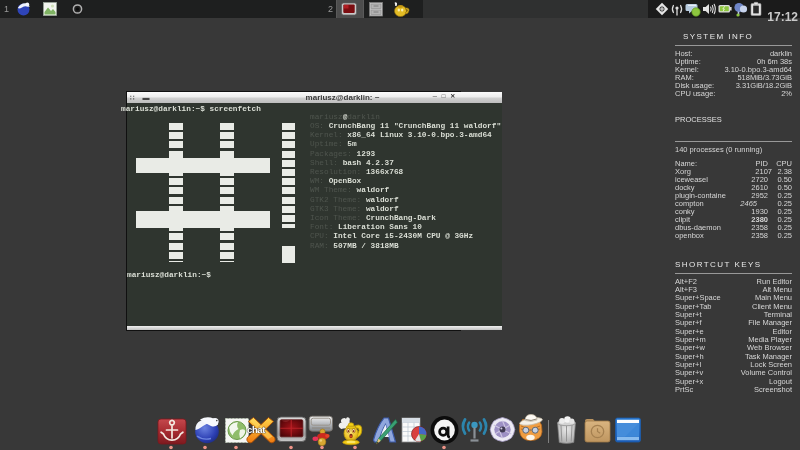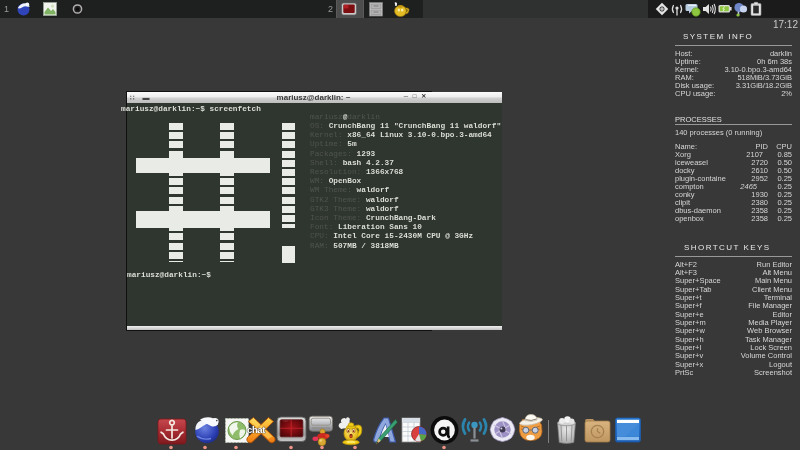--- a/index.html
+++ b/index.html
@@ -4,23 +4,23 @@
 <style>
   html,body{margin:0;padding:0;}
   body{width:800px;height:450px;position:relative;overflow:hidden;
        background:#383838;font-family:"Liberation Sans",sans-serif;}
   .abs{position:absolute;}
   
   #panel{left:0;top:0;width:800px;height:18px;background:#2f3030;}
   #taskzone{left:0;top:0;width:423px;height:18px;background:#1e1f1f;}
   #trayzone{left:648px;top:0;width:152px;height:18px;background:#1b1b1b;}
   #activebox{left:336px;top:0;width:26px;height:18px;background:#4d4d4d;border-left:1px solid #5a5a5a;border-right:1px solid #5a5a5a;}
-  #clock{right:2px;top:16px;color:#c9c9c9;font-size:10px;line-height:18px;}
+  #clock{right:2px;top:8px;color:#c9c9c9;font-size:12px;line-height:18px;font-weight:bold;}
   
-  #win{left:126px;top:91px;width:306px;height:240px;background:#101010;}
+  #win{left:126px;top:91px;width:306px;height:240px;background:#101010;padding-left:29px;}
   #titlebar{left:1px;top:1px;width:375px;height:11px;
     background:linear-gradient(#fbfbfb,#ededed 45%,#d0d0d0 55%,#bdbdbd);}
   #title{width:375px;text-align:center;top:1px;color:#3a3a3a;font-size:8px;font-weight:bold;line-height:11px;}
   #tbleft{left:4px;top:3px;color:#444;font-size:7px;letter-spacing:3px;line-height:7px;font-weight:bold;}
   #tbright{right:4px;top:0px;color:#2e2e2e;font-size:6px;letter-spacing:1.6px;line-height:11px;font-weight:bold;}
   #term{left:1px;top:12px;width:375px;height:223px;background:#2f352f;overflow:hidden;}
   #handle{left:1px;top:235px;width:375px;height:4px;background:linear-gradient(#efefef,#c2c2c2);}
   .mono{font-family:"Liberation Mono",monospace;font-size:7.77px;line-height:9.2px;color:#dbdfd6;white-space:pre;font-weight:bold;}
   .lbl{color:#4f554e;font-weight:normal;}
   
@@ -174,36 +174,36 @@
 <div class="abs" id="conky">
   <div class="ctitle" style="margin-bottom:4px;margin-left:8px;">SYSTEM INFO</div>
   <div class="chr" style="margin-bottom:4px;"></div>
   <div class="crow">Host:<span class="v">darklin</span></div>
   <div class="crow">Uptime:<span class="v">0h 6m 38s</span></div>
   <div class="crow">Kernel:<span class="v">3.10-0.bpo.3-amd64</span></div>
   <div class="crow">RAM:<span class="v">518MiB/3.73GiB</span></div>
   <div class="crow">Disk usage:<span class="v">3.31GiB/18.2GiB</span></div>
   <div class="crow">CPU usage:<span class="v">2%</span></div>
   <div style="height:17px;"></div>
-  <div style="font-size:7.5px;color:#e0e0e0;margin-bottom:0;">PROCESSES</div>
+  <div style="font-size:7.5px;color:#e0e0e0;margin-bottom:17px;">PROCESSES</div>
   <div class="chr" style="margin-bottom:4px;"></div>
   <div class="crow">140 processes (0 running)</div>
   <div style="height:6px;"></div>
   <div class="crow">Name:<span class="v" style="right:24px;">PID</span><span class="v">CPU</span></div>
-  <div class="crow">Xorg<span class="v" style="right:29px;">2107</span><span class="v">0.85</span></div>
+  <div class="crow">Xorg<span class="v" style="right:20px;">2107</span><span class="v">2.38</span></div>
   <div class="crow">iceweasel<span class="v" style="right:24px;">2720</span><span class="v">0.50</span></div>
   <div class="crow">docky<span class="v" style="right:24px;">2610</span><span class="v">0.50</span></div>
   <div class="crow">plugin-containe<span class="v" style="right:24px;">2952</span><span class="v">0.25</span></div>
   <div class="crow">compton<span class="v" style="right:35px;font-style:italic;">2465</span><span class="v">0.25</span></div>
   <div class="crow">conky<span class="v" style="right:24px;">1930</span><span class="v">0.25</span></div>
-  <div class="crow">clipit<span class="v" style="right:24px;">2380</span><span class="v">0.25</span></div>
+  <div class="crow">clipit<span class="v" style="right:24px;font-weight:bold;">2380</span><span class="v">0.25</span></div>
   <div class="crow">dbus-daemon<span class="v" style="right:24px;">2358</span><span class="v">0.25</span></div>
   <div class="crow">openbox<span class="v" style="right:24px;">2358</span><span class="v">0.25</span></div>
   <div style="height:20px;"></div>
-  <div class="ctitle" style="margin-bottom:4px;margin-left:9px;">SHORTCUT KEYS</div>
+  <div class="ctitle" style="margin-bottom:4px;">SHORTCUT KEYS</div>
   <div class="chr" style="margin-bottom:4px;"></div>
   <div class="crow2">Alt+F2<span class="v">Run Editor</span></div>
   <div class="crow2">Alt+F3<span class="v">Alt Menu</span></div>
   <div class="crow2">Super+Space<span class="v">Main Menu</span></div>
   <div class="crow2">Super+Tab<span class="v">Client Menu</span></div>
   <div class="crow2">Super+t<span class="v">Terminal</span></div>
   <div class="crow2">Super+f<span class="v">File Manager</span></div>
   <div class="crow2">Super+e<span class="v">Editor</span></div>
   <div class="crow2">Super+m<span class="v">Media Player</span></div>
   <div class="crow2">Super+w<span class="v">Web Browser</span></div>

